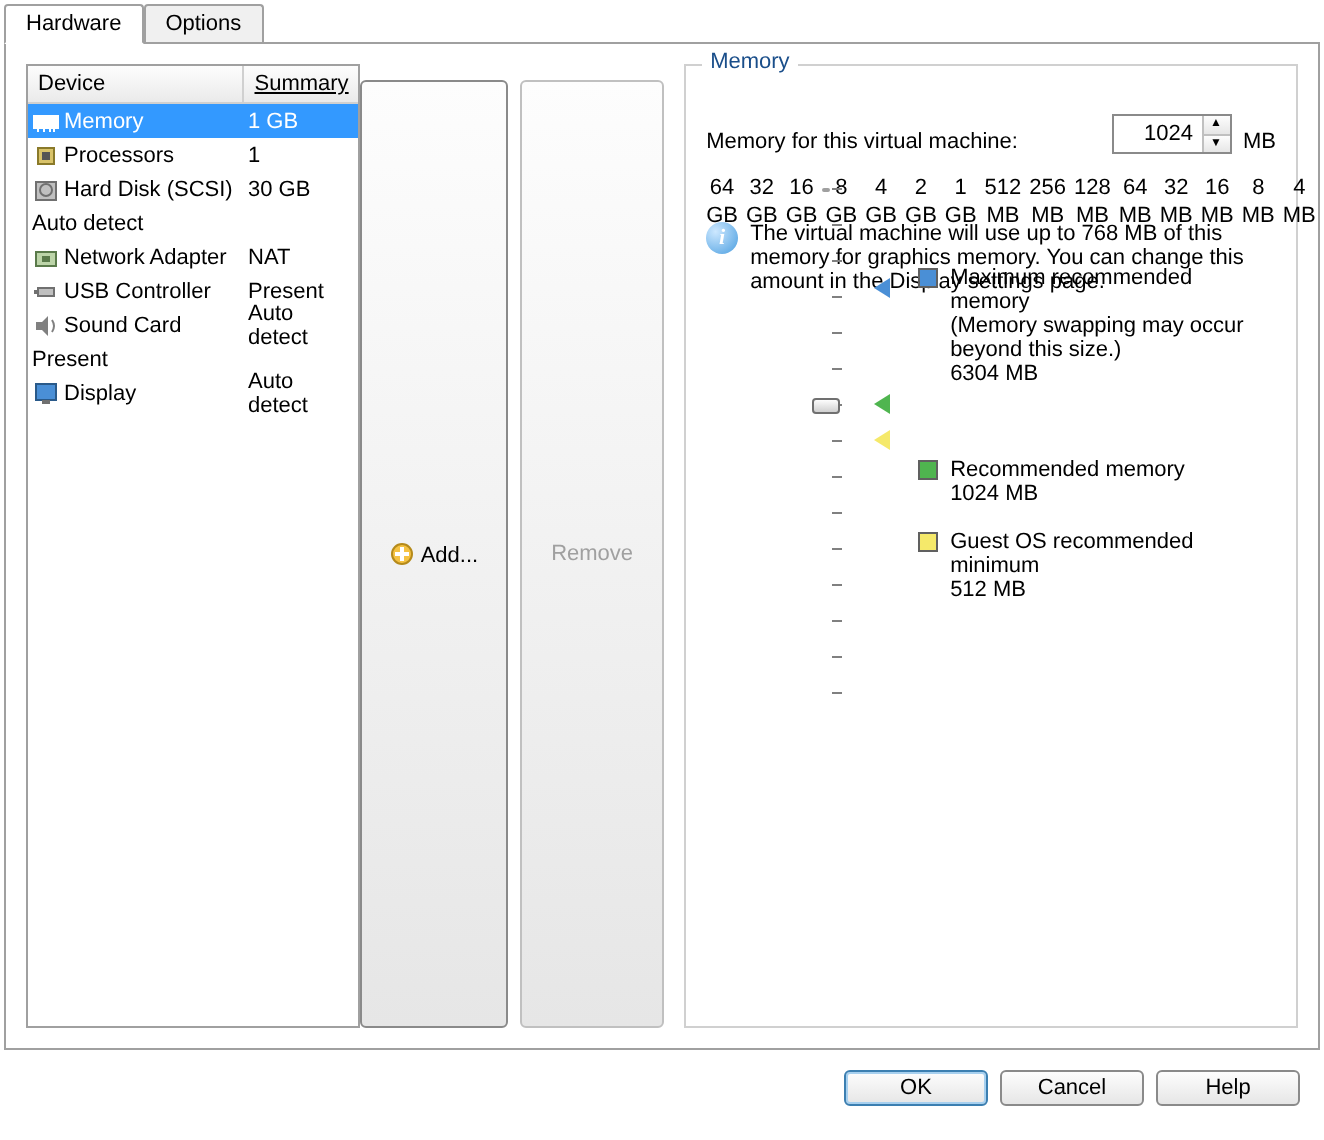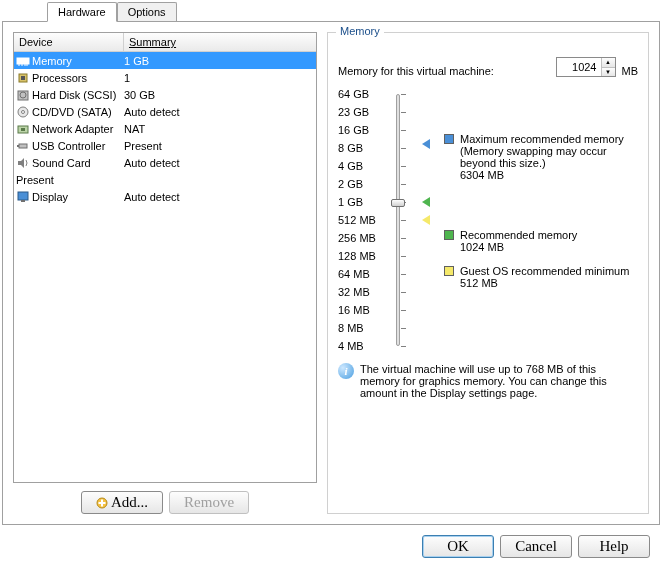--- a/index.html
+++ b/index.html
@@ -9,21 +9,20 @@
     font-size: 11px;
     background: #fff;
     color: #000;
     width: 662px;
     height: 570px;
     overflow: hidden;
   }
   .tabs {
     display: flex;
     padding: 2px 2px 0 2px;
-    margin-left: 45px;
   }
   .tab {
     padding: 3px 10px;
     border: 1px solid #a0a0a0;
     border-bottom: none;
     background: #f0f0f0;
     position: relative;
     cursor: pointer;
     border-radius: 2px 2px 0 0;
   }
@@ -37,21 +36,21 @@
     border: 1px solid #a0a0a0;
     margin: 0 2px;
     padding: 10px;
     display: flex;
     gap: 10px;
     height: 504px;
   }
   .left-col {
     flex: 0 0 304px;
     display: flex;
-    flex-direction: column;
+    flex-direction: row;
   }
   .table-frame {
     border: 1px solid #a0a0a0;
     flex: 1;
     background: #fff;
     overflow: hidden;
   }
   .thead {
     display: flex;
     background: linear-gradient(#fdfdfd, #eaeaea);
@@ -76,22 +75,22 @@
     width: 14px; height: 14px; display: inline-block;
     flex-shrink: 0;
   }
   .btn-row {
     display: flex;
     justify-content: center;
     gap: 6px;
     padding: 8px 0 0 0;
   }
   button {
-    font-family: Liberation Serif, serif;
-    font-size: 15px;
+    font-family: Liberation Sans, sans-serif;
+    font-size: 11px;
     padding: 2px 14px;
     background: linear-gradient(#fdfdfd,#e6e6e6);
     border: 1px solid #8a8a8a;
     border-radius: 3px;
     cursor: pointer;
     min-width: 72px;
   }
   button:disabled {
     color: #a0a0a0;
     cursor: default;
@@ -156,23 +155,23 @@
     line-height: 1;
   }
   .spinner .arrows div:first-child { border-bottom: 1px solid #c0c0c0; }
   .slider-area {
     display: flex;
     gap: 8px;
     margin-top: 6px;
   }
   .ticks {
     width: 48px;
-    text-align: left;
-    display: flex;
-    flex-direction: column;
+    text-align: center;
+    display: flex;
+    flex-direction: row;
     gap: 4px;
   }
   .ticks div { height: 14px; line-height: 14px; }
   .rail-wrap {
     width: 20px;
     position: relative;
     display: flex;
     flex-direction: column;
     align-items: center;
   }
@@ -302,27 +301,20 @@
             <div class="col1">
               <span class="dev-icon"><svg width="14" height="14">
                   <rect x="2" y="3" width="10" height="9" fill="#c0c0c0" stroke="#707070"></rect>
                   <circle cx="7" cy="7" r="3" fill="none" stroke="#707070"></circle>
                 </svg></span>
               <span>Hard Disk (SCSI)</span>
             </div>
             <div class="col2">30 GB</div>
           </div>
           <div class="trow">
-            <div class="col1">
-              <span class="dev-icon"><svg width="14" height="14">
-                  <circle cx="7" cy="7" r="5" fill="#e8e8e8" stroke="#808080"></circle>
-                  <circle cx="7" cy="7" r="1.5" fill="#fff" stroke="#808080"></circle>
-                </svg></span>
-              <span>CD/DVD (SATA)</span>
-            </div>
             <div class="col2">Auto detect</div>
           </div>
           <div class="trow">
             <div class="col1">
               <span class="dev-icon"><svg width="14" height="14">
                   <rect x="2" y="4" width="10" height="7" fill="#bcd4a8" stroke="#5a7a4a"></rect>
                   <rect x="5" y="6" width="4" height="3" fill="#5a7a4a"></rect>
                 </svg></span>
               <span>Network Adapter</span>
             </div>
@@ -384,21 +376,21 @@
             <div>▲</div>
             <div>▼</div>
           </span>
         </span>
         <span>MB</span>
       </div>
 
       <div class="slider-area">
         <div class="ticks" id="ticks">
             <div>64 GB</div>
-            <div>23 GB</div>
+            <div>32 GB</div>
             <div>16 GB</div>
             <div>8 GB</div>
             <div>4 GB</div>
             <div>2 GB</div>
             <div>1 GB</div>
             <div>512 MB</div>
             <div>256 MB</div>
             <div>128 MB</div>
             <div>64 MB</div>
             <div>32 MB</div>

